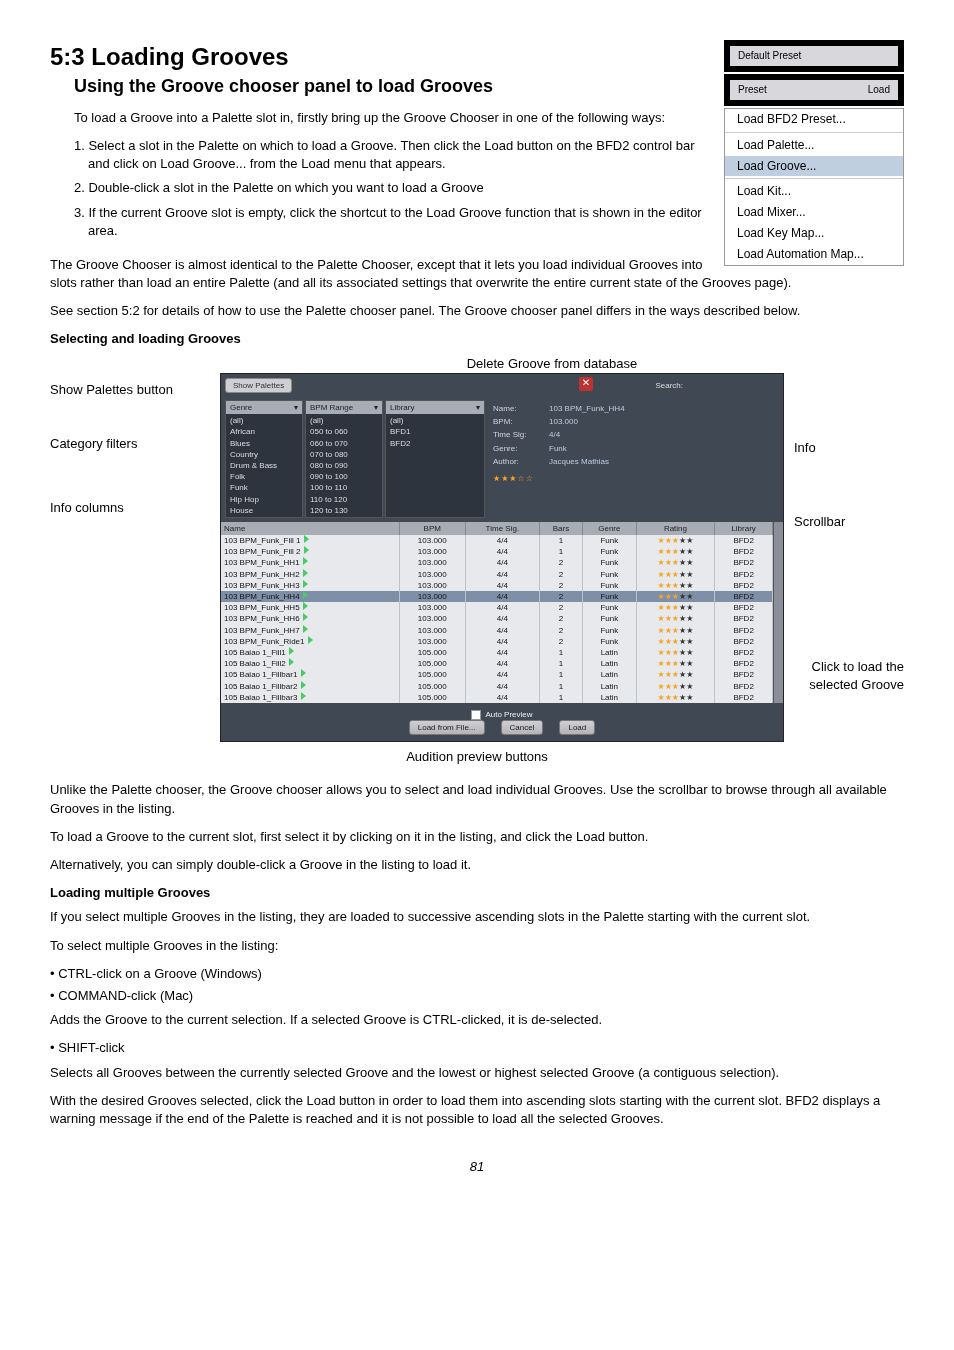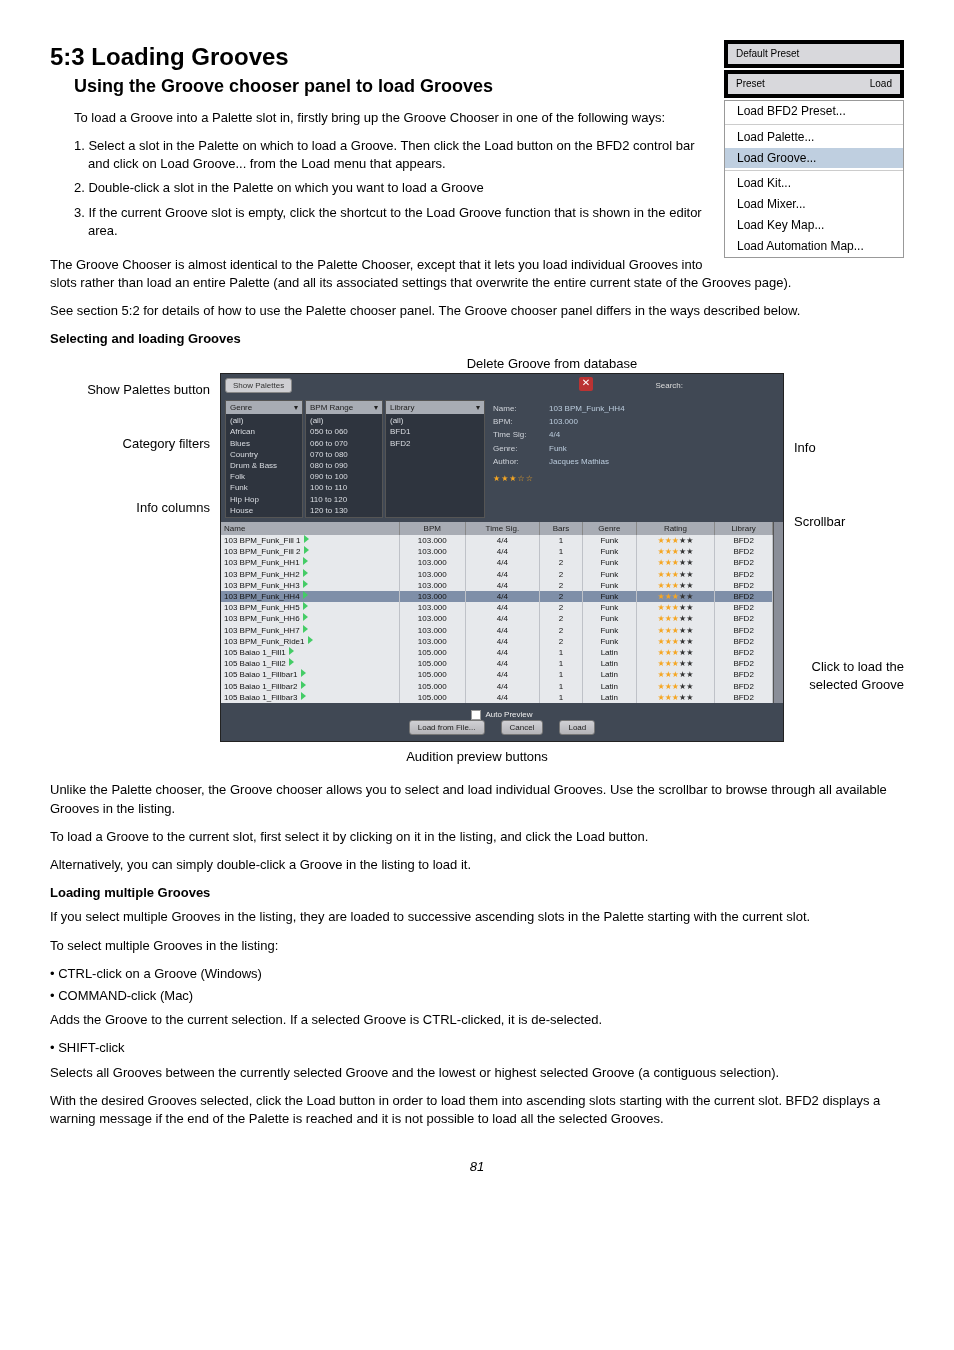--- a/index.html
+++ b/index.html
@@ -35,21 +35,21 @@
       margin-bottom: 6px;
       padding-left: 14px;
       text-indent: -14px;
     }
     .float-right {
       float: right;
       width: 180px;
       margin-left: 10px;
     }
     .menu-panel {
-      border: 4px solid #000000;
+      border: 6px solid #000000;
       background: #d8d8dc;
       font-size: 10px;
       padding: 2px 0;
       margin-bottom: 2px;
     }
     .menu-panel .row {
       padding: 1px 8px;
       display:flex;
       justify-content: space-between;
     }
@@ -214,21 +214,21 @@
       border: 1px solid #777;
       border-radius: 3px;
       padding: 1px 8px;
       color: #222;
       font-size: 8px;
     }
     .annot {
       position: absolute;
       font-size: 13px;
       color: #000;
-      text-align: right;
+      text-align: left;
     }
     .annot-right { text-align: left; }
     .annot-center {
       text-align: center;
       font-size: 13px;
       margin-top: 6px;
     }
     .playbtn {
       display:inline-block;
       width:8px; height:8px;

